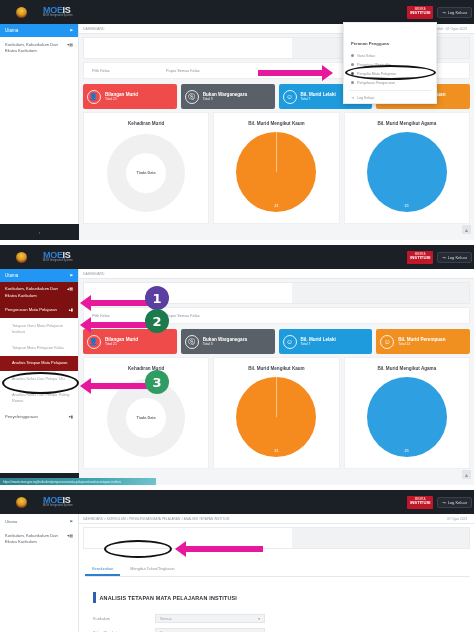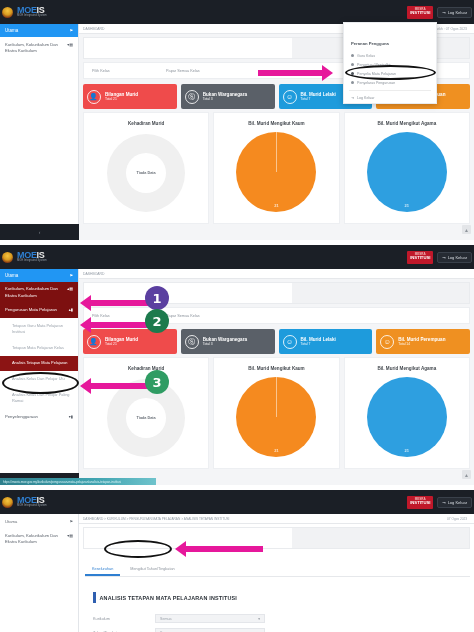--- a/index.html
+++ b/index.html
@@ -10,21 +10,21 @@
     overflow: hidden;
   }
   .page { position: relative; width: 474px; height: 632px; background:#fff; }
 
   
   .panel { position: absolute; left: 0; width: 474px; background:#fff; overflow: hidden; }
   .panel-inner { position:relative; width:100%; height:100%; overflow:hidden; }
 
   
   .topbar { position:absolute; left:0; top:0; width:100%; background:#1b1f26; display:flex; align-items:center; }
-  .logo-wrap { display:flex; align-items:center; gap:4px; padding-left:2px; }
+  .logo-wrap { display:flex; align-items:center; gap:16px; padding-left:16px; }
   .jata { width:11px; height:11px; border-radius:50%;
           background: radial-gradient(circle at 50% 35%, #f5c542 0%, #d89b20 45%, #8a3b12 75%, #4b1d06 100%); flex:none; }
   .logo-text { line-height:1; }
   .logo-main { font-weight:bold; letter-spacing:-0.3px; }
   .logo-main .a { color:#2f7fd1; }
   .logo-main .b { color:#e8e8e8; }
   .logo-sub { color:#9aa3ad; letter-spacing:0.1px; white-space:nowrap; }
   .topbar-right { margin-left:auto; display:flex; align-items:center; gap:4px; padding-right:2px; }
   .mesra-badge { background:#c0182a; color:#fff; text-align:center; line-height:1.05; font-weight:bold;
                  border-radius:1px; display:flex; flex-direction:column; justify-content:center; }

